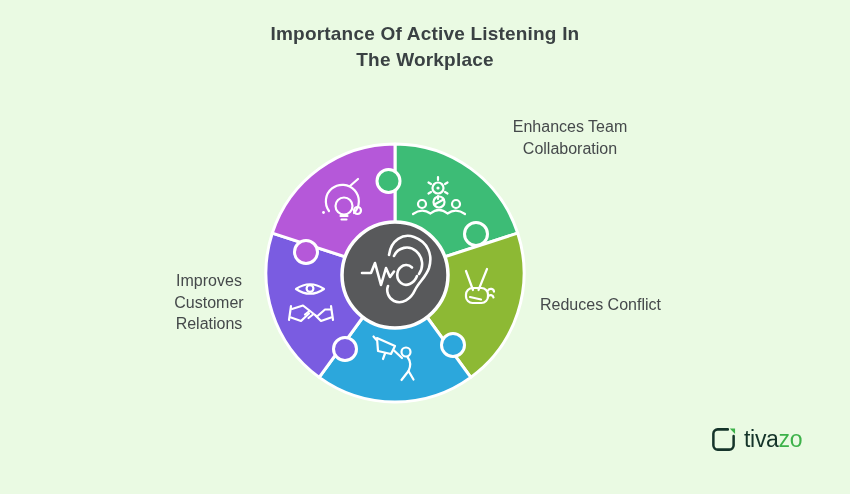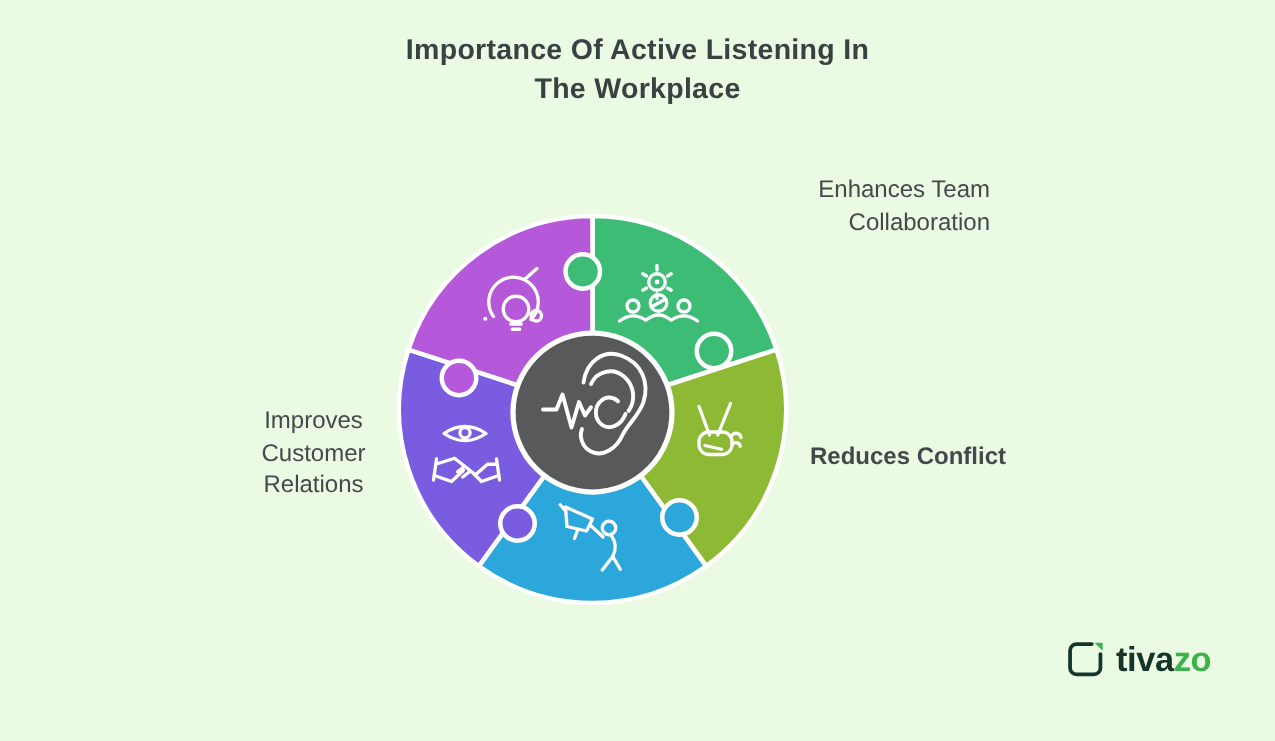--- a/index.html
+++ b/index.html
@@ -14,30 +14,30 @@
     position:absolute;left:0;top:21px;width:850px;
     text-align:center;font-size:19px;font-weight:700;
     color:#3a4143;line-height:26px;white-space:pre-line;
     letter-spacing:.2px;
   }
   .seg-label{
     position:absolute;font-size:16px;color:#45494b;
     line-height:21.5px;white-space:pre-line;
   }
   .lbl-boosts{left:139px;top:94px;width:170px;text-align:right;}
-  .lbl-enhances{left:480px;top:116px;width:180px;text-align:right;}
-  .lbl-reduces{left:540px;top:294px;width:200px;text-align:left;font-weight:bold;}
+  .lbl-enhances{left:480px;top:116px;width:180px;text-align:center;}
+  .lbl-reduces{left:540px;top:294px;width:200px;text-align:left;}
   .lbl-strengthens{left:300px;top:418px;width:180px;text-align:center;}
   .lbl-improves{left:139px;top:270px;width:140px;text-align:center;}
   .wheel-svg{position:absolute;left:0;top:0;}
   .logo{
     position:absolute;left:710px;top:426px;
     display:flex;align-items:center;gap:7px;
   }
-  .logo-text{font-size:23px;font-weight:700;letter-spacing:-0.3px;}
+  .logo-text{font-size:23px;font-weight:400;letter-spacing:-0.3px;}
   .brand-dark{color:#15342a;}
   .brand-accent{color:#3db24a;}
   .icon-stroke{stroke:#ffffff;fill:none;stroke-width:2.2;stroke-linecap:round;stroke-linejoin:round;}
   .ear-stroke{stroke:#ffffff;fill:none;stroke-width:2.6;stroke-linecap:round;stroke-linejoin:round;}
 </style>
 </head>
 <body>
 
 <div class="canvas">
 

